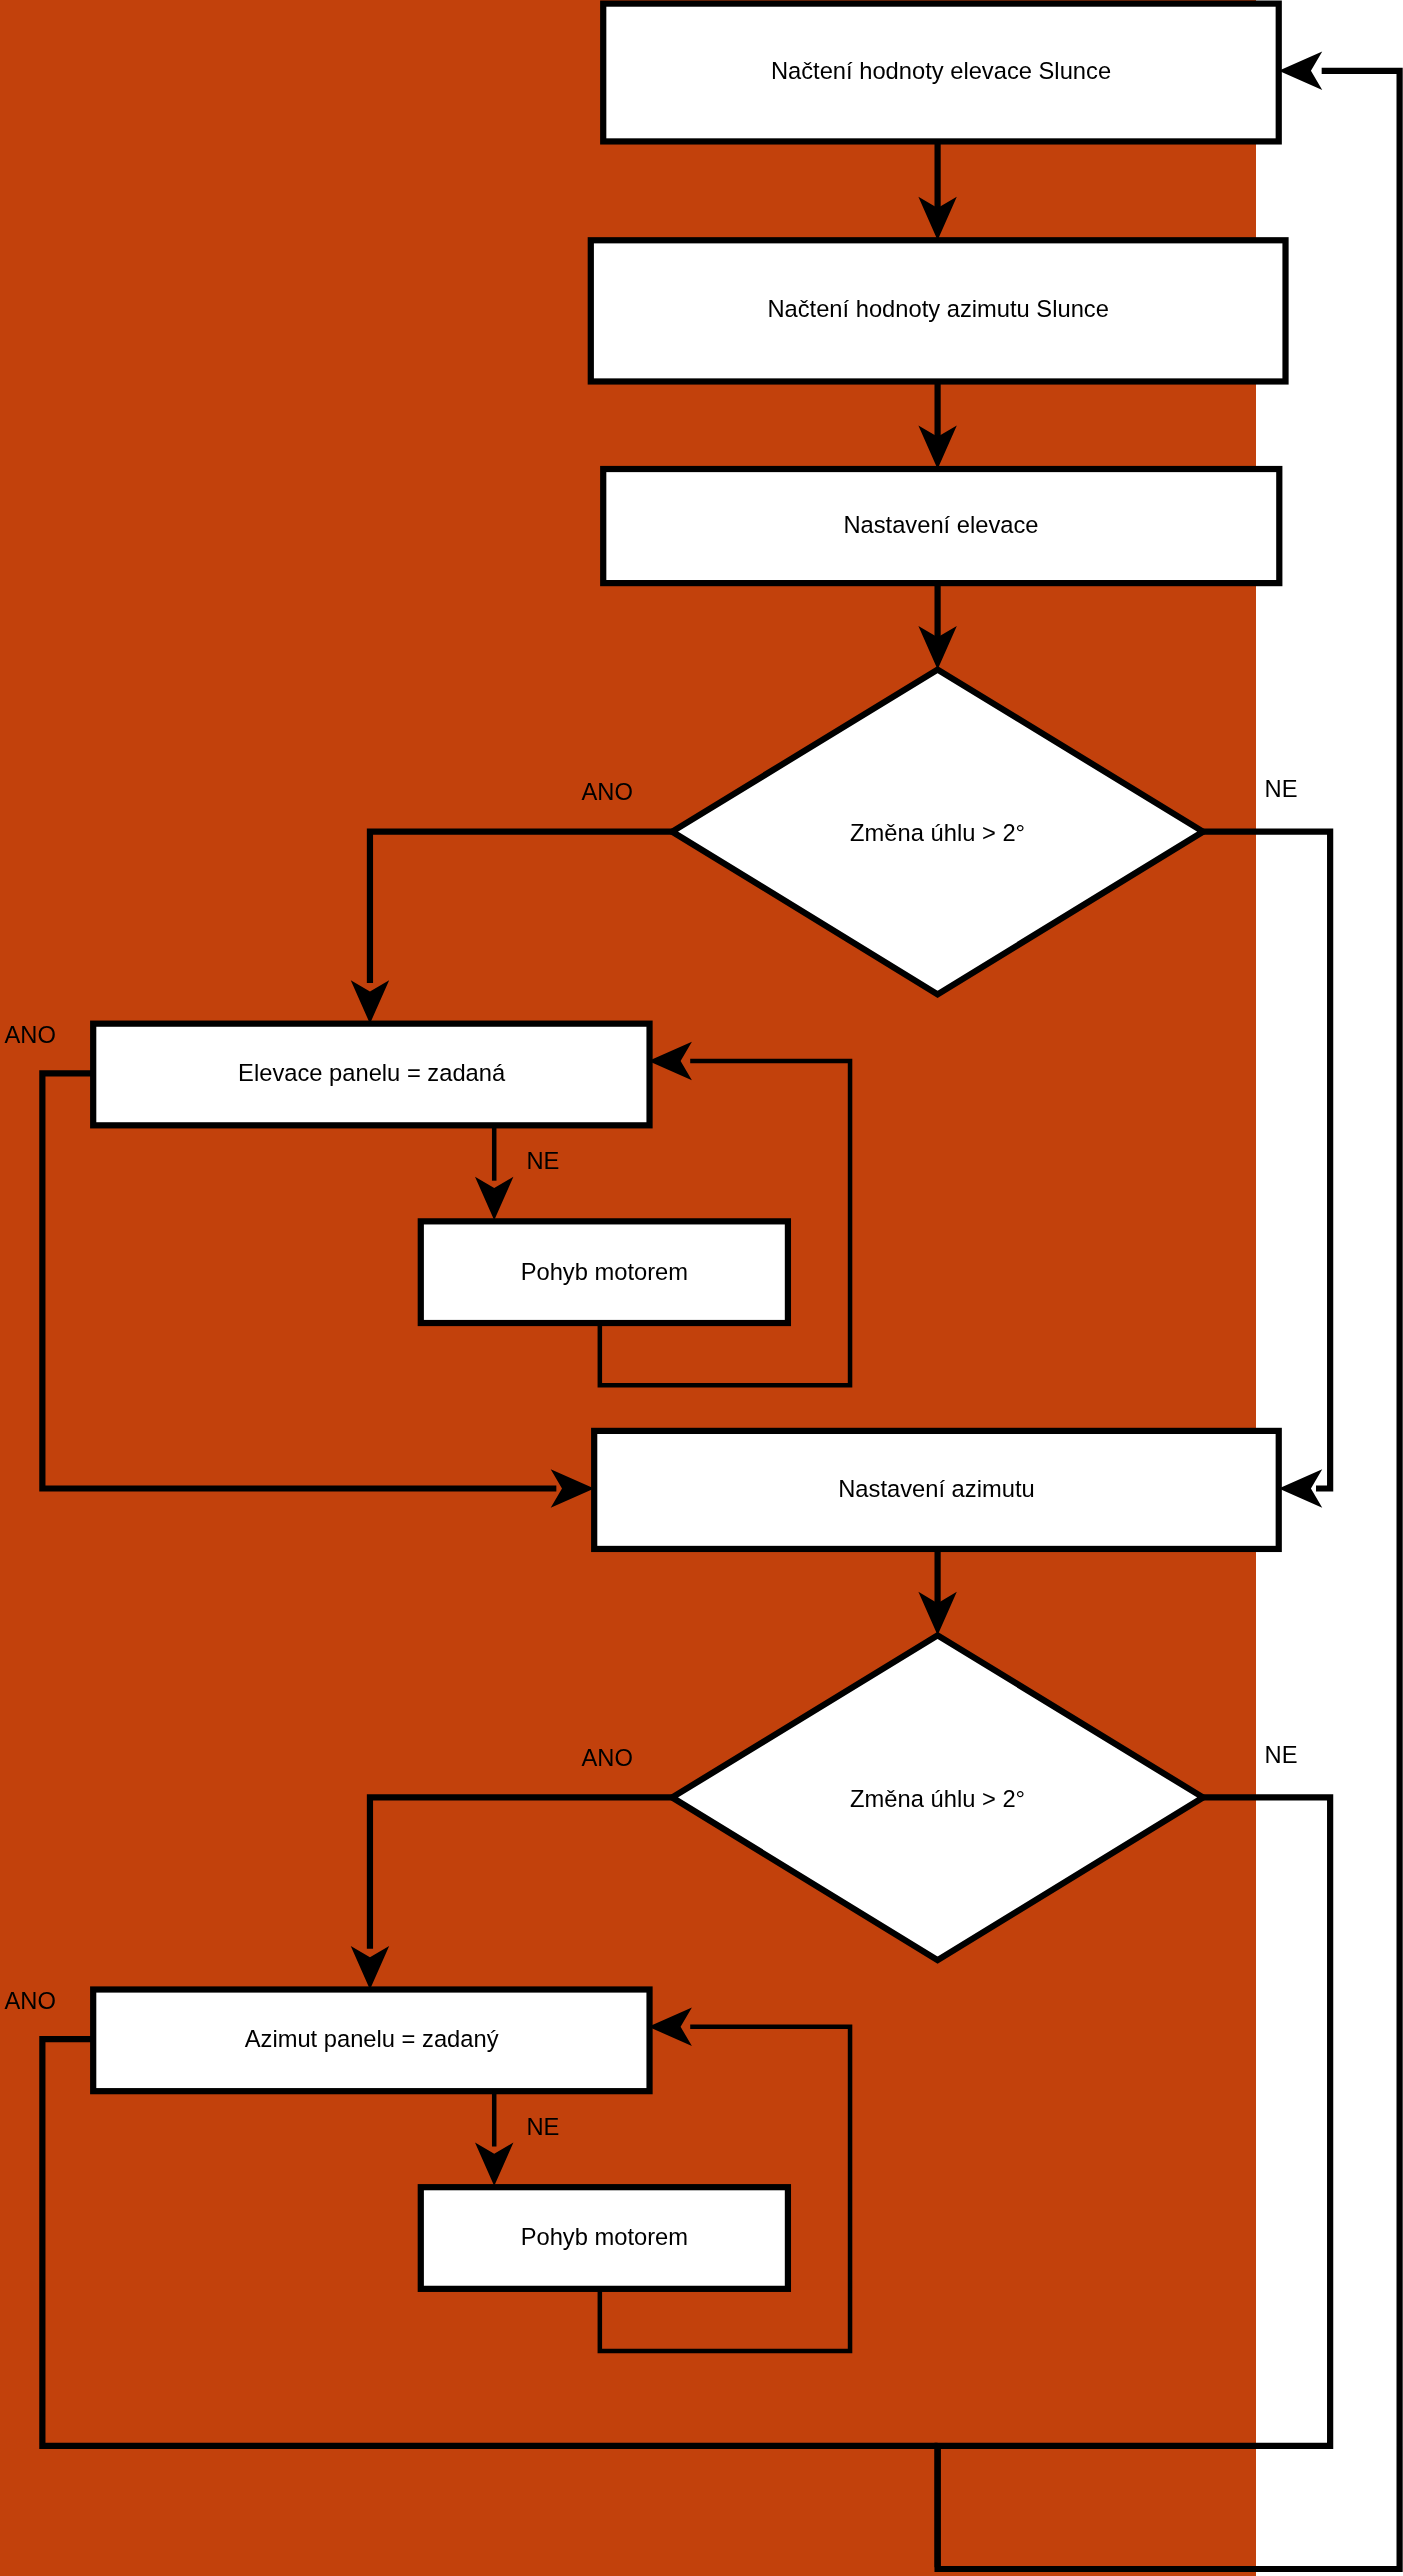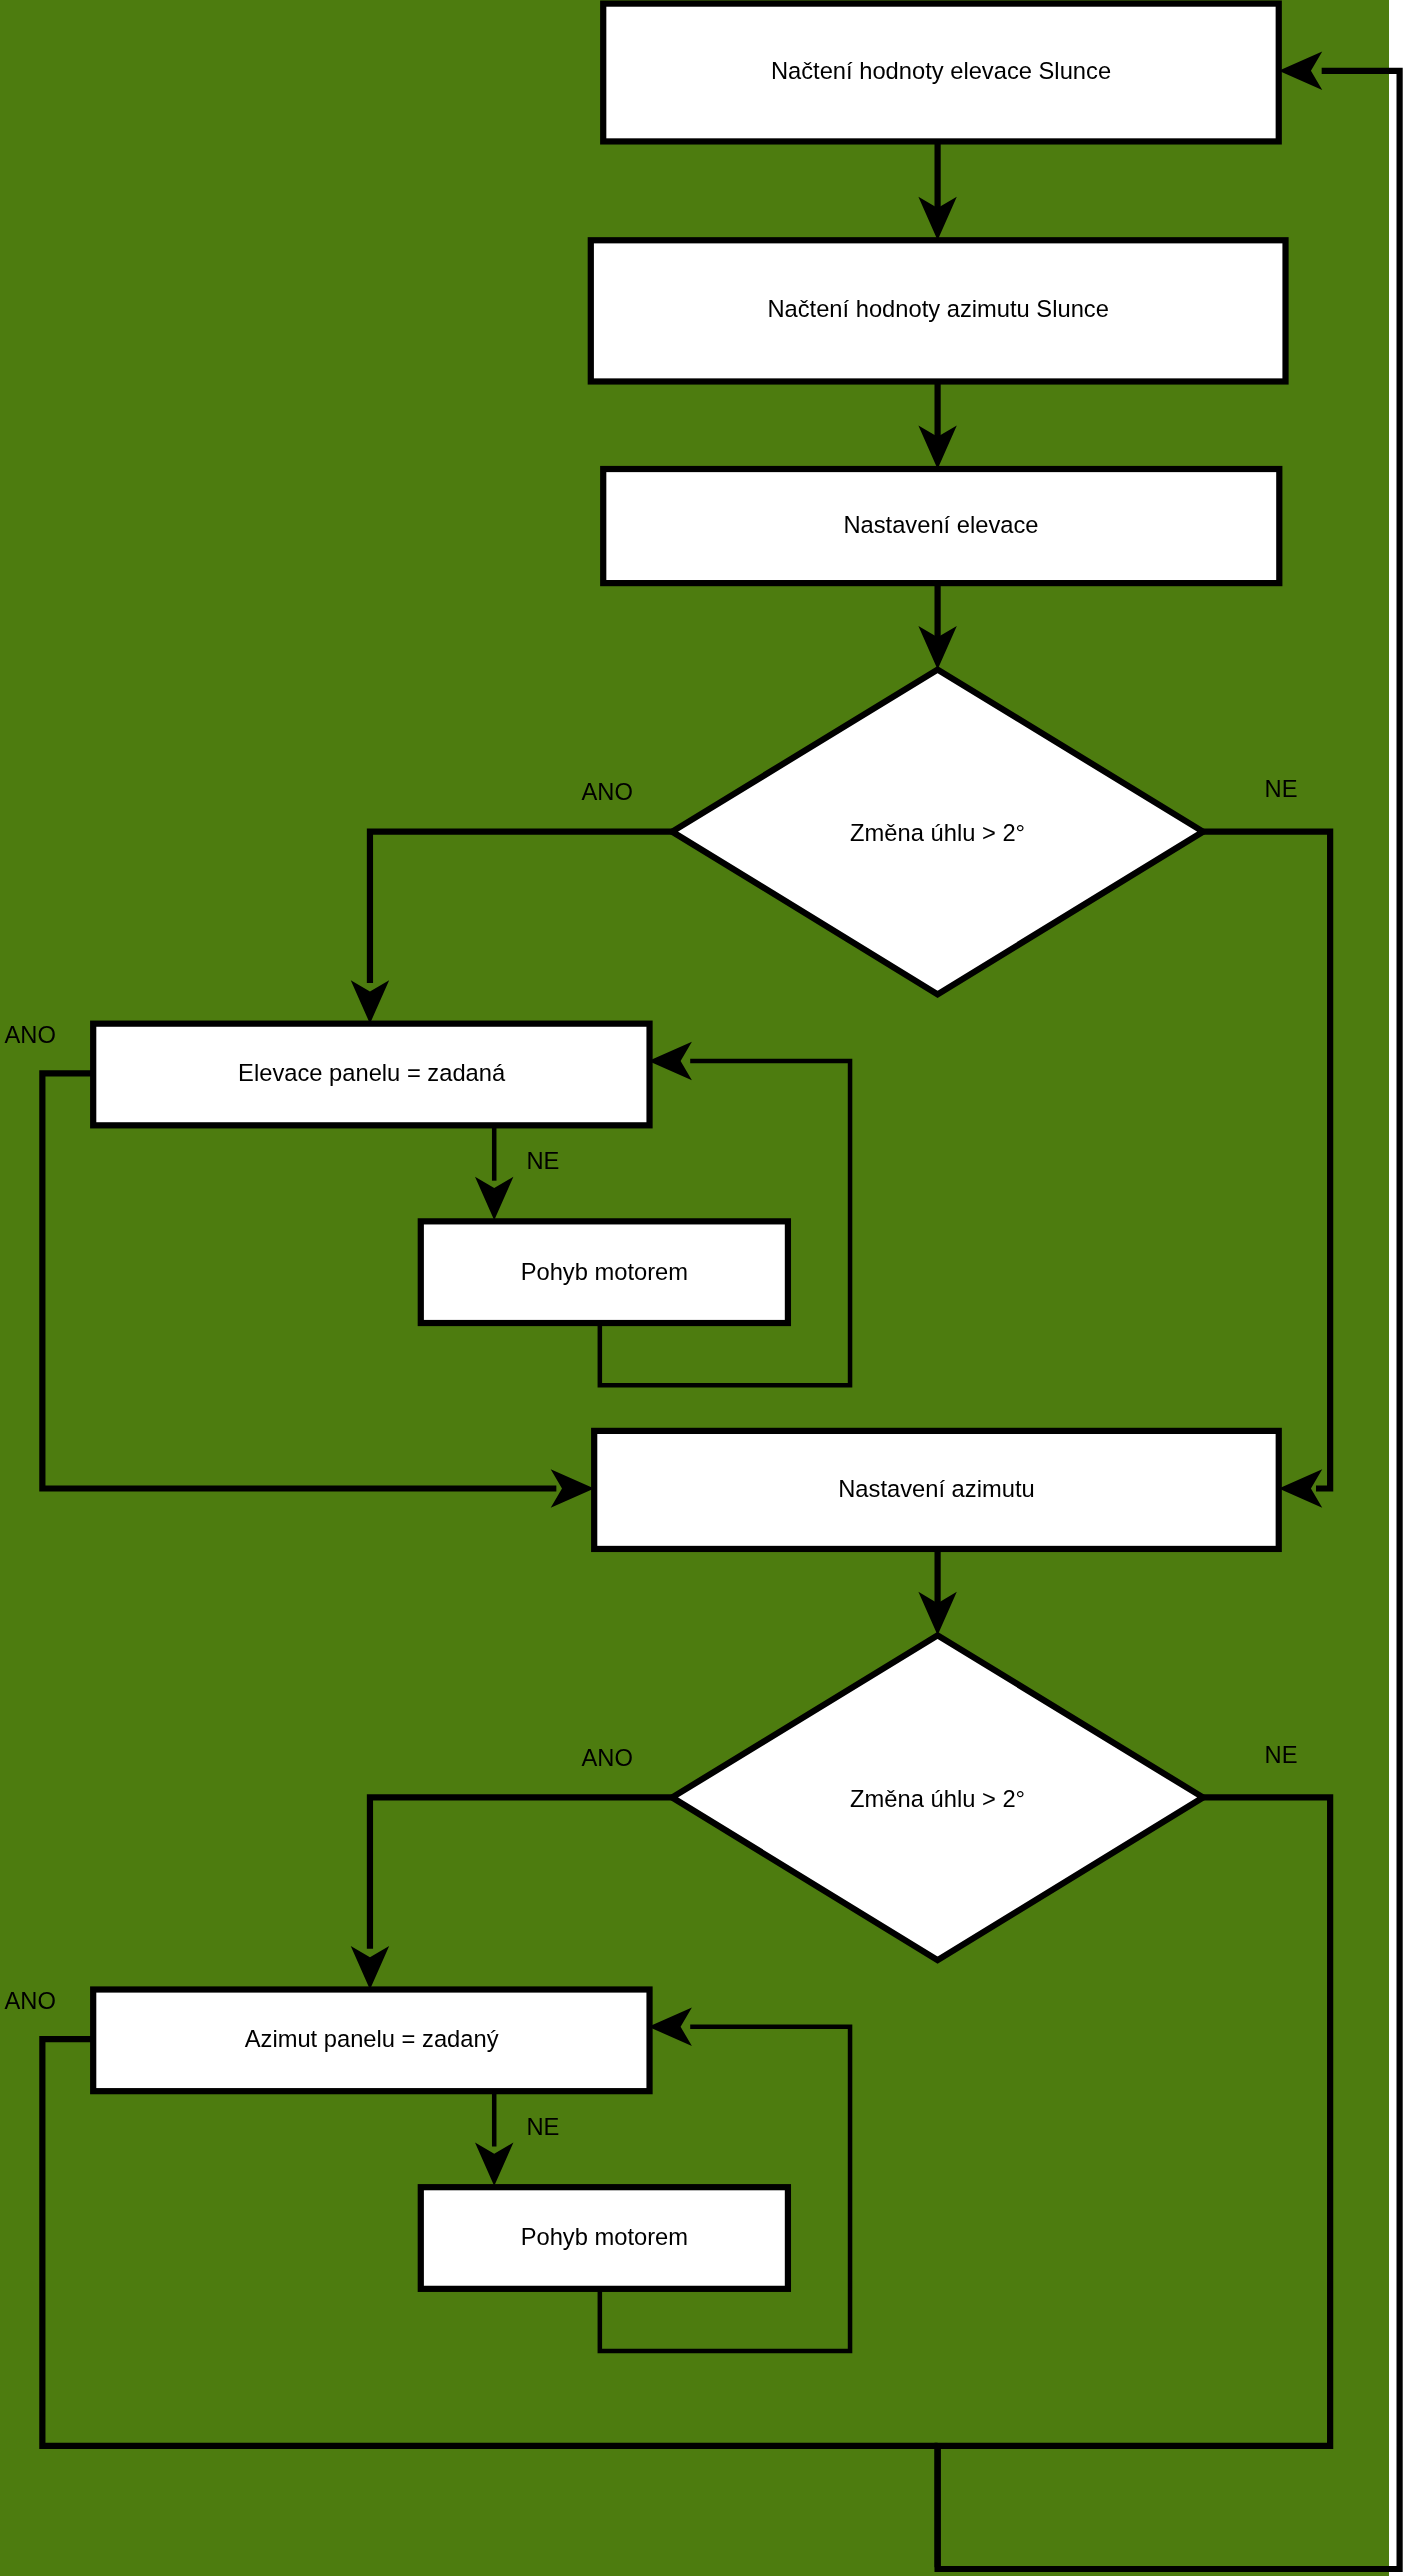--- a/index.html
+++ b/index.html
@@ -7,23 +7,23 @@
     padding: 0;
     background: #ffffff;
   }
   body {
     width: 1403px;
     height: 2576px;
     font-family: "Liberation Sans", sans-serif;
   }
   #flowchart-root {
     position: relative;
-    width: 1389px;
+    width: 1256px;
     height: 2576px;
-    background: #4d7c0f;
+    background: #c2410c;
   }
   svg#flow-svg {
     display: block;
     width: 1403px;
     height: 2576px;
   }
   .node-rect {
     fill: #ffffff;
     stroke: #000000;
     stroke-width: 11;

